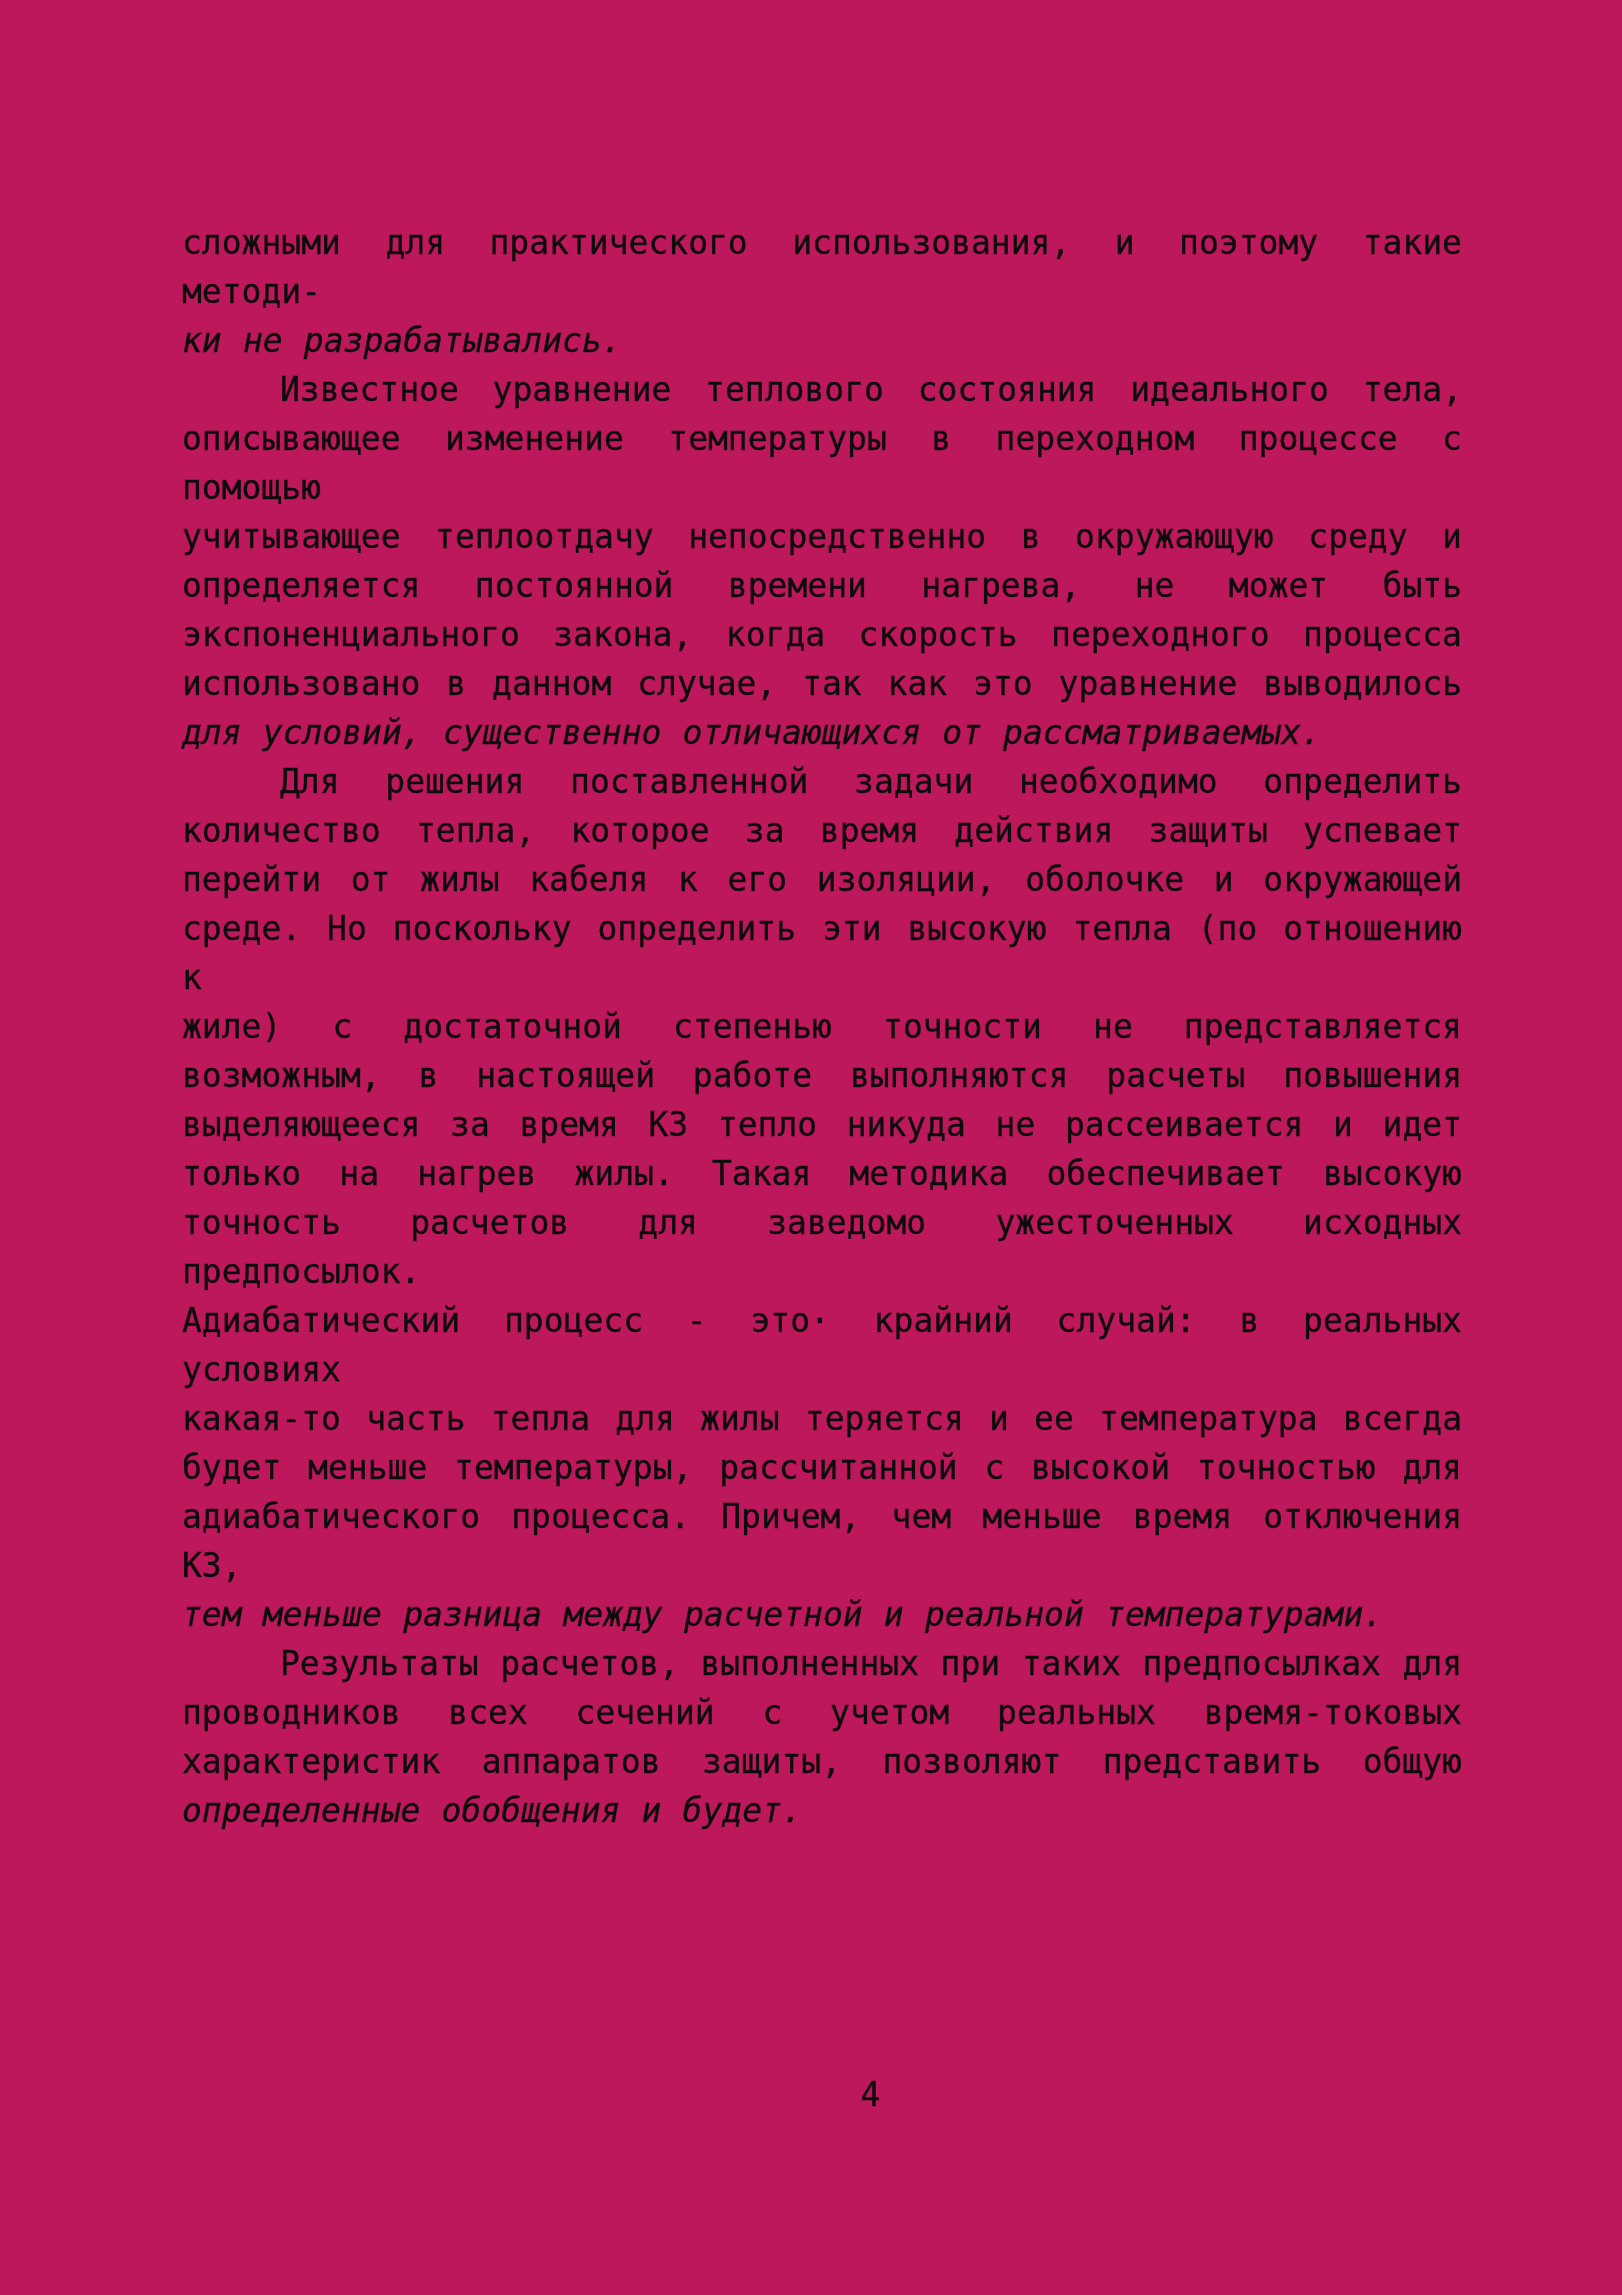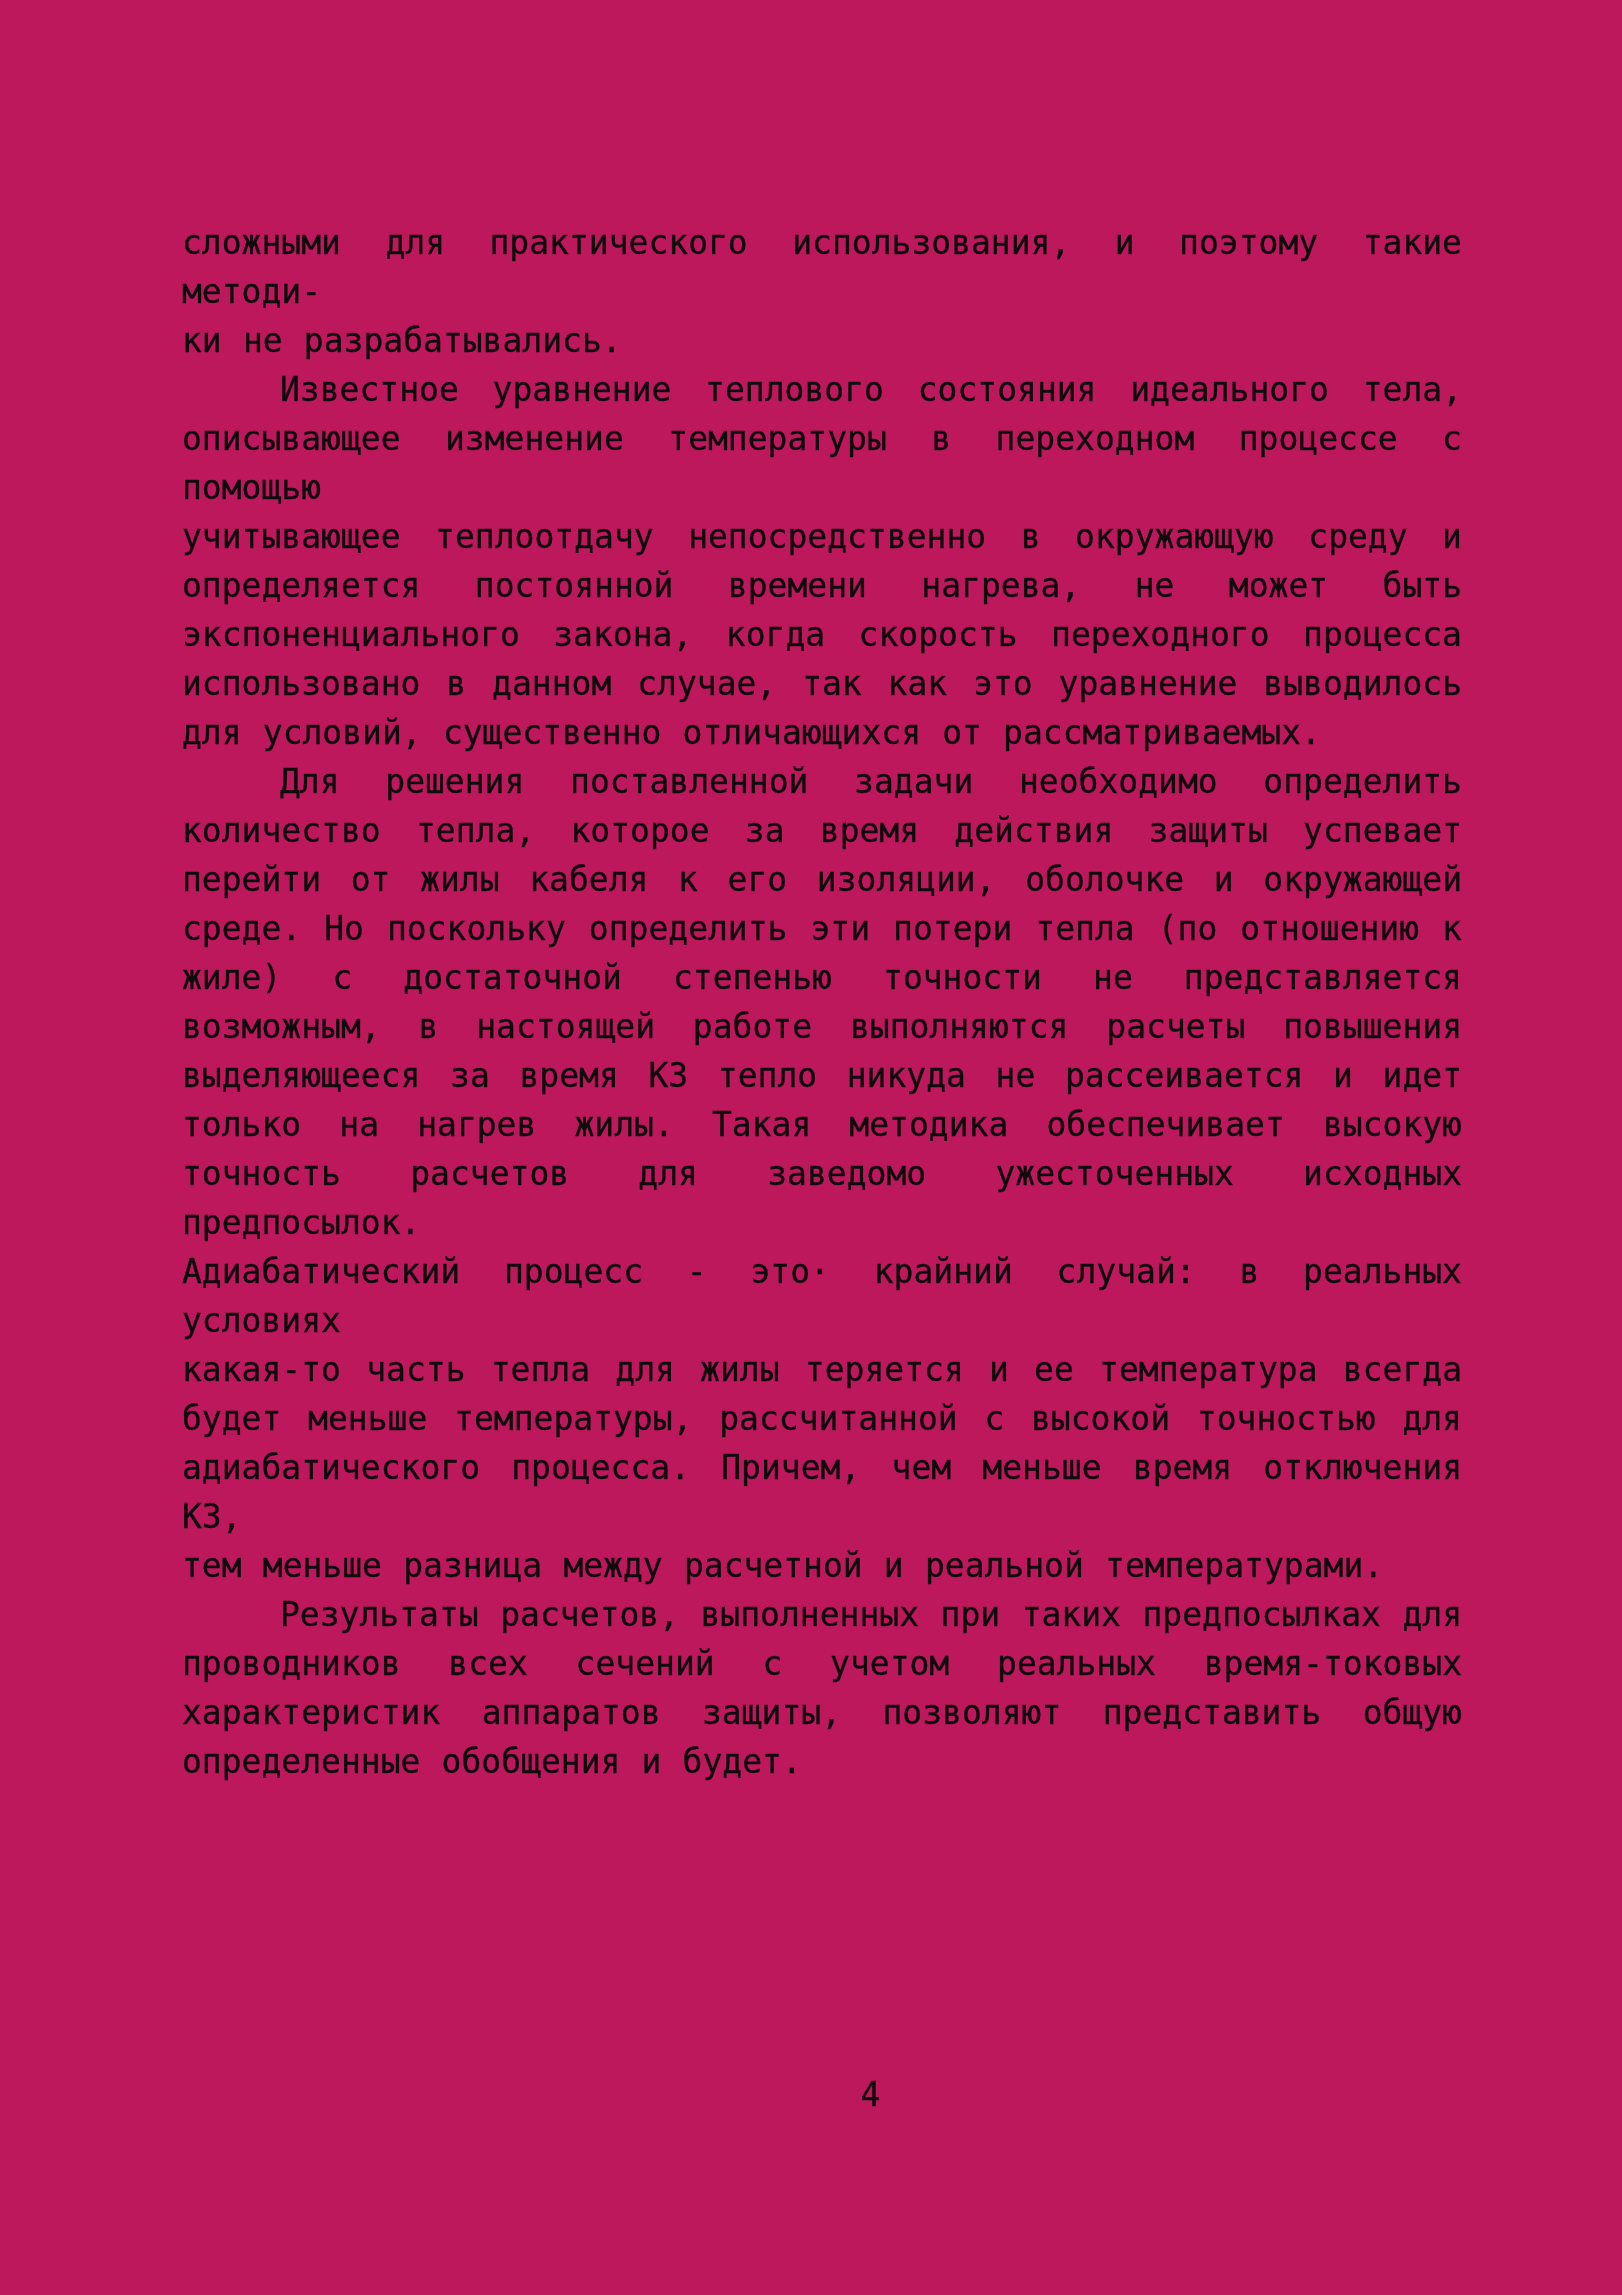--- a/index.html
+++ b/index.html
@@ -16,21 +16,21 @@
     position:absolute;
     left:182px;top:218px;width:1280px;
   }
   .line{
     margin:0;
     font-size:33px;
     line-height:49px;
     word-spacing:1.3px;
   }
   .j{text-align:justify;text-align-last:justify;}
-  .l{text-align:right;text-align-last:left;}
+  .l{text-align:right;text-align-last:left;font-style:italic;}
   .ind{text-indent:98px;}
   .pagenum{
     position:absolute;
     left:838px;top:2070px;width:65px;
     text-align:center;
     font-size:33px;line-height:49px;
   }
 </style>
 </head>
 <body>
@@ -42,21 +42,21 @@
     <p class="line j ind">Известное уравнение теплового состояния идеального тела,</p>
     <p class="line j">описывающее изменение температуры в переходном процессе с помощью</p>
     <p class="line j">учитывающее теплоотдачу непосредственно в окружающую среду и</p>
     <p class="line j">определяется постоянной времени нагрева, не может быть</p>
     <p class="line j">экспоненциального закона, когда скорость переходного процесса</p>
     <p class="line j">использовано в данном случае, так как это уравнение выводилось</p>
     <p class="line l">для условий, существенно отличающихся от рассматриваемых.</p>
     <p class="line j ind">Для решения поставленной задачи необходимо определить</p>
     <p class="line j">количество тепла, которое за время действия защиты успевает</p>
     <p class="line j">перейти от жилы кабеля к его изоляции, оболочке и окружающей</p>
-    <p class="line j">среде. Но поскольку определить эти потери тепла (по отношению к</p>
+    <p class="line j">среде. Но поскольку определить эти высокую тепла (по отношению к</p>
     <p class="line j">жиле) с достаточной степенью точности не представляется</p>
     <p class="line j">возможным, в настоящей работе выполняются расчеты повышения</p>
     <p class="line j">выделяющееся за время КЗ тепло никуда не рассеивается и идет</p>
     <p class="line j">только на нагрев жилы. Такая методика обеспечивает высокую</p>
     <p class="line j">точность расчетов для заведомо ужесточенных исходных предпосылок.</p>
     <p class="line j">Адиабатический процесс - это· крайний случай: в реальных условиях</p>
     <p class="line j">какая-то часть тепла для жилы теряется и ее температура всегда</p>
     <p class="line j">будет меньше температуры, рассчитанной с высокой точностью для</p>
     <p class="line j">адиабатического процесса. Причем, чем меньше время отключения КЗ,</p>
     <p class="line l">тем меньше разница между расчетной и реальной температурами.</p>

